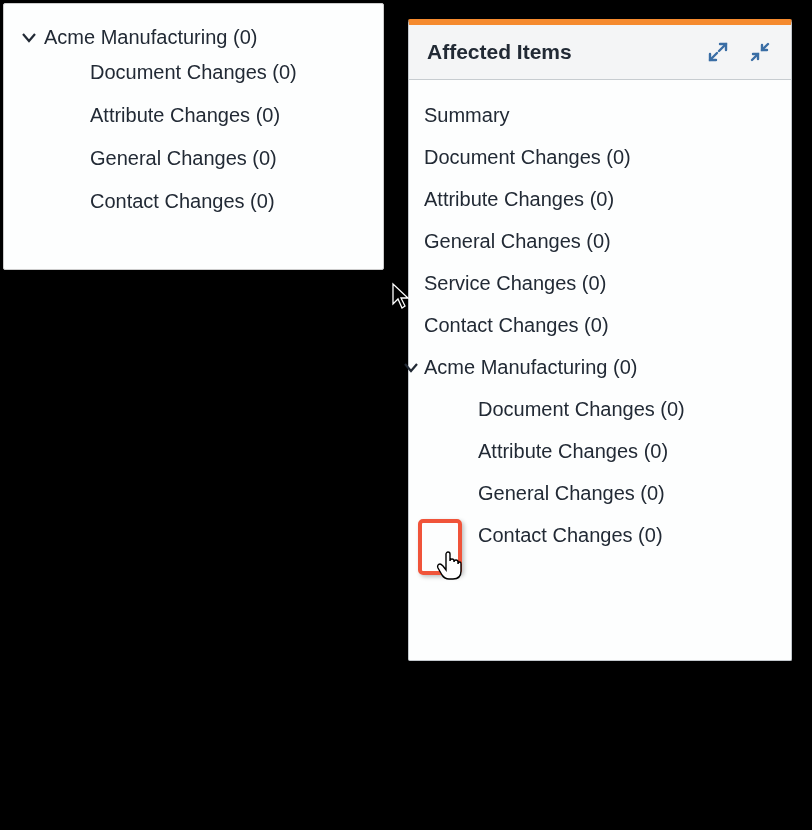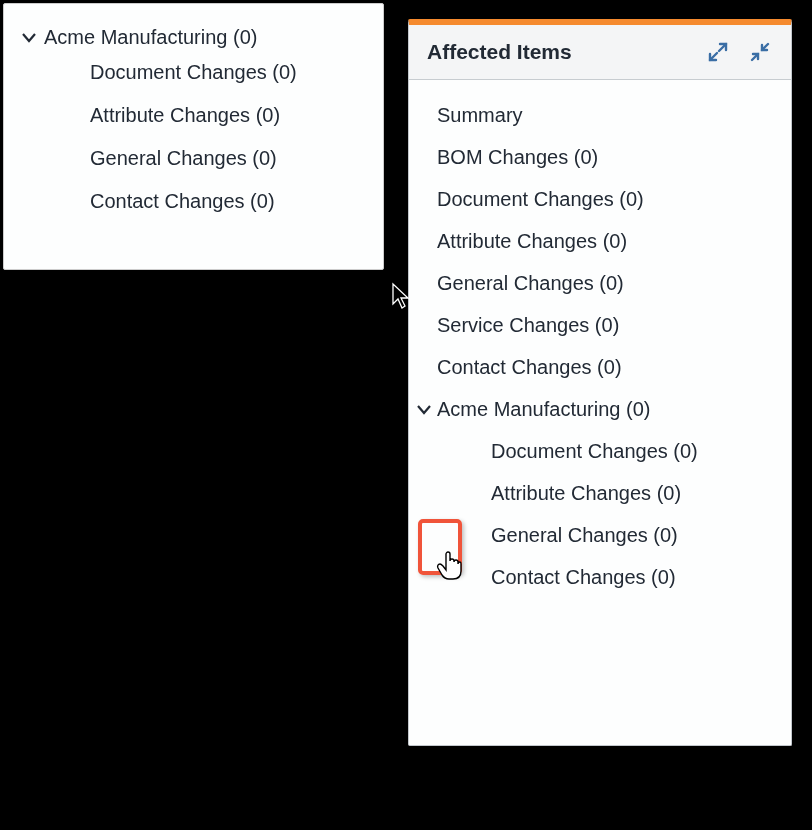--- a/index.html
+++ b/index.html
@@ -49,21 +49,21 @@
       align-items: center;
       justify-content: center;
     }
     .chevron svg { display: block; }
 
     .right-panel {
       position: absolute;
       top: 19px;
       left: 408px;
       width: 384px;
-      height: 727px;
+      height: 642px;
       background: #fdfefe;
       border: 1px solid #c2c7cc;
       border-top: 6px solid #f58a2e;
       border-radius: 2px;
     }
     .panel-header {
       display: flex;
       align-items: center;
       justify-content: space-between;
       padding: 14px 18px;
@@ -82,21 +82,21 @@
     }
     .hicon {
       width: 26px;
       height: 26px;
       cursor: pointer;
       display: inline-flex;
       align-items: center;
       justify-content: center;
     }
     .panel-body {
-      padding: 16px 18px 0 28px;
+      padding: 16px 18px 0 15px;
     }
     .row {
       font-size: 20px;
       font-weight: 500;
       color: #222a35;
       padding: 8px 0 11px 0;
       cursor: pointer;
     }
     .nested-parent-wrap {
       position: relative;
@@ -183,21 +183,20 @@
             <polyline points="10,19 10,14 5,14"></polyline>
             <line x1="20" y1="4" x2="14" y2="10"></line>
             <polyline points="14,5 14,10 19,10"></polyline>
           </g>
         </svg>
       </span>
     </div>
   </div>
   <div class="panel-body">
     <div class="row">Summary</div>
-    <div class="row">BOM Changes (0)</div>
     <div class="row">Document Changes (0)</div>
     <div class="row">Attribute Changes (0)</div>
     <div class="row">General Changes (0)</div>
     <div class="row">Service Changes (0)</div>
     <div class="row">Contact Changes (0)</div>
     <div class="nested-parent-wrap">
       <div class="nested-parent">
         <span class="chevron">
           <svg width="14" height="10" viewBox="0 0 14 10">
               <path d="M1 1 L7 8 L13 1" fill="none" stroke="#222a35" stroke-width="2.2"></path>

